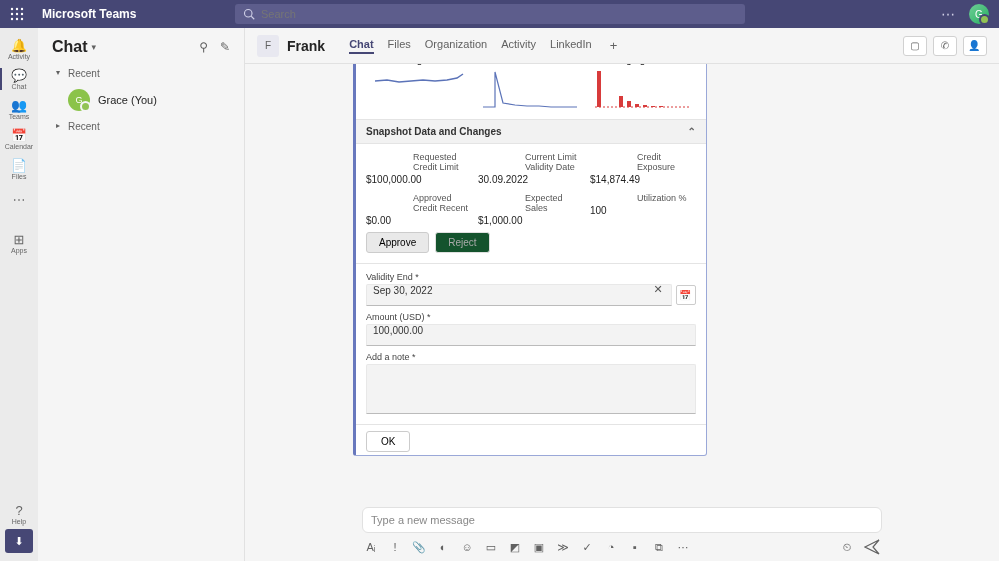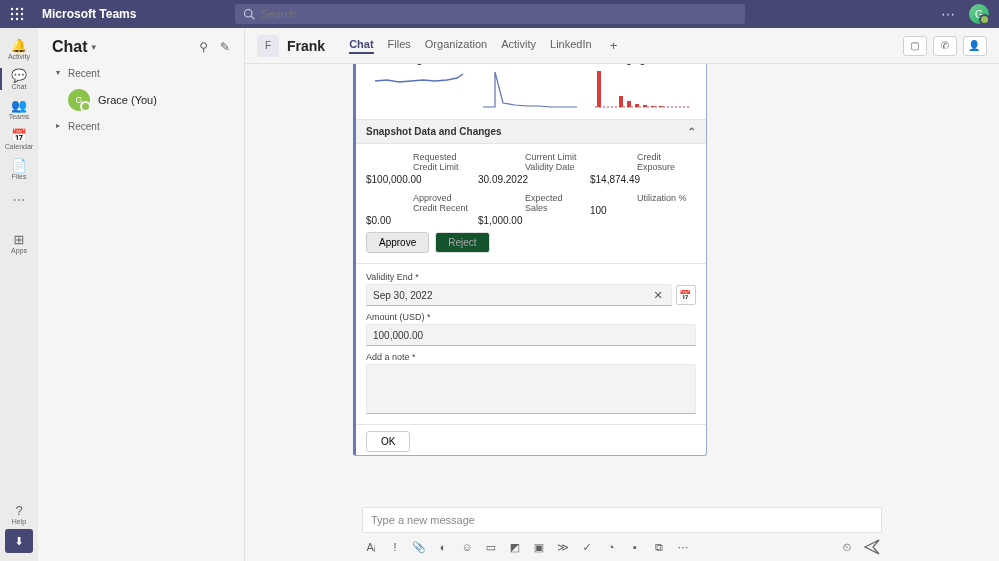--- a/index.html
+++ b/index.html
@@ -77,32 +77,32 @@
   .field-value { font-size: 10px; color: #222; margin-top: 2px; }
 
   .btn-row { padding: 4px 10px 10px; display: flex; gap: 6px; }
   .btn { font-size: 10px; padding: 4px 12px; border-radius: 3px; cursor: pointer; border: 1px solid #ccc; background: #f8f8f8;}
   .btn.primary { background: #e9e9e9; }
   .btn.disabled { color: #aaa; cursor: default; background:#14532d; border-color:#e0e0e0;}
 
   .form-sec { border-top: 1px solid #e4e4e4; padding: 6px 10px 10px; }
   .flabel { font-size: 9px; color: #444; margin-top: 2px; margin-bottom: 2px; display: block;}
   .frow { display: flex; align-items: center; gap: 4px; }
-  .finput { flex: 1; height: 22px; background: #f3f3f3; border: 1px solid #e8e8e8; border-bottom: 1px solid #bbb; border-radius: 2px 2px 0 0; font-size: 10px; color: #333; display: flex; align-items: center; padding: 9px 6px; }
+  .finput { flex: 1; height: 22px; background: #f3f3f3; border: 1px solid #e8e8e8; border-bottom: 1px solid #bbb; border-radius: 2px 2px 0 0; font-size: 10px; color: #333; display: flex; align-items: flex-end; padding: 9px 6px; }
   .finput input { flex:1; border:none; outline:none; background:transparent; font-size:10px; color:#333; }
   .iconbtn { width: 14px; height: 14px; color:#555; font-size:11px; cursor:pointer; display:flex; align-items:center; justify-content:center;}
   .calbtn { width: 20px; height: 20px; background:#fff; border:1px solid #ccc; border-radius:2px; display:flex; align-items:center; justify-content:center; font-size:10px; color:#333; cursor:pointer;}
   .ftextarea { width: 100%; height: 50px; background: #f3f3f3; border: 1px solid #e8e8e8; border-bottom:1px solid #bbb; border-radius: 2px 2px 0 0; }
   .okrow { border-top: 1px solid #e4e4e4; padding: 6px 10px; }
   .okbtn { font-size: 10px; padding: 4px 14px; border: 1px solid #ccc; border-radius: 3px; background:#fff; cursor:pointer;}
 
   
   .composer-area { position: absolute; left: 0; right: 0; bottom: 0; padding: 0 0 6px 0; }
   .composer { margin: 0 auto; width: 520px; }
-  .compose-in { height: 26px; border: 1px solid #e1e1e1; background: #fff; border-radius: 1px; display:flex; align-items:center; padding: 0 8px; font-size:11px; color:#888;}
+  .compose-in { height: 26px; border: 1px solid #e1e1e1; background: #fff; border-radius: 6px; display:flex; align-items:center; padding: 0 8px; font-size:11px; color:#888;}
   .compose-toolbar { display:flex; align-items:center; gap:10px; padding: 6px 2px 0; color:#616161; font-size:11px;}
   .compose-toolbar .sp { flex:1; }
   .ti { cursor:pointer; width:14px; text-align:center; }
   .send { width:16px; height:16px; }
 </style>
 </head>
 <body>
 
 <div class="app">
   <div class="topbar">

